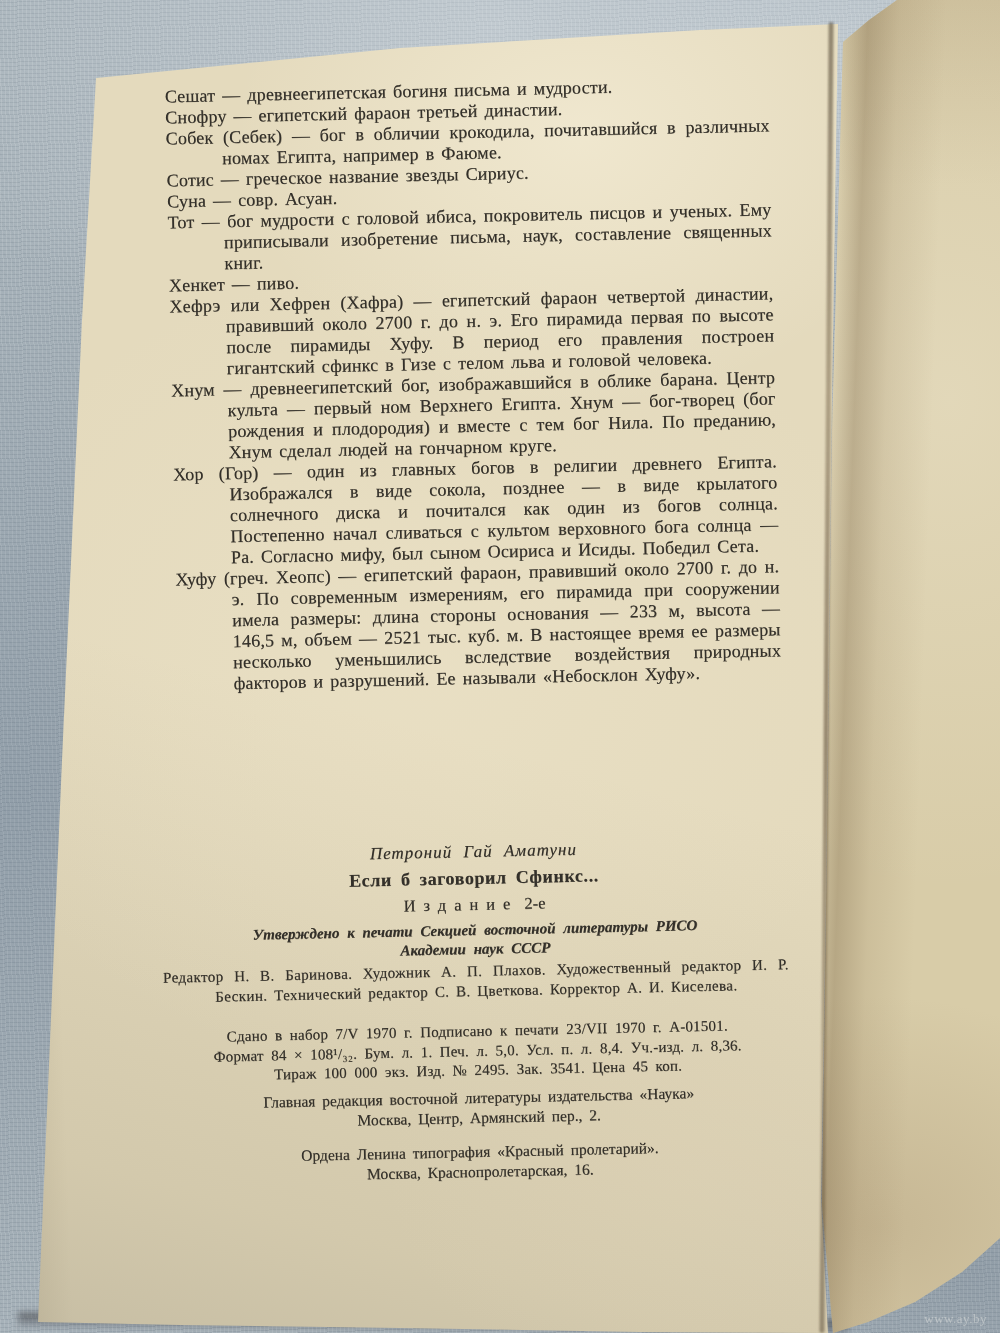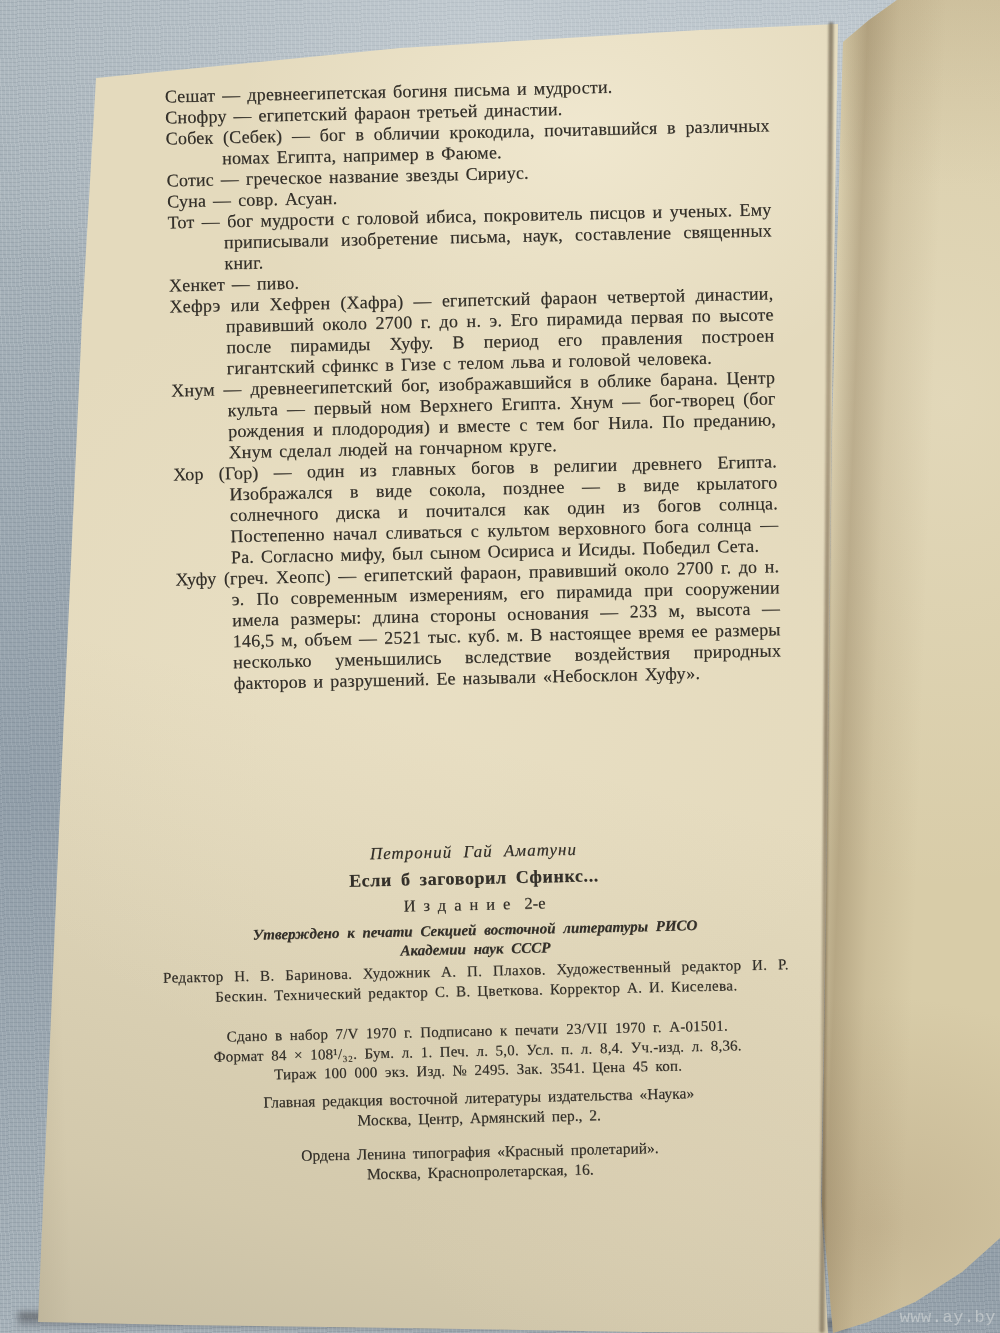--- a/index.html
+++ b/index.html
@@ -105,23 +105,23 @@
     font-size:15px;line-height:19.5px;
     text-align:justify;text-align-last:center;
     word-spacing:2.5px;letter-spacing:.4px;
   }
   .c-imprint{top:1022px;font-size:15px;line-height:19.5px;word-spacing:3.5px;letter-spacing:.2px;left:147px;width:646px;}
   .c-publisher{top:1088px;font-size:15.5px;line-height:20px;word-spacing:3px;}
   .c-printer{top:1142px;font-size:15.5px;line-height:20px;word-spacing:3px;}
   .block-line{display:block;}
 
   .watermark{
-    position:absolute;right:4px;bottom:6px;
-    font-family:Liberation Mono, monospace;
-    font-size:17px;color:rgba(240,240,235,.42);
+    position:absolute;right:13px;bottom:6px;
+    font-family:Liberation Serif, serif;
+    font-size:13px;color:rgba(240,240,235,.42);
     letter-spacing:.5px;
   }
 </style>
 </head>
 <body>
 
 <div class="scene">
 
   <div class="fabric"></div>
 

